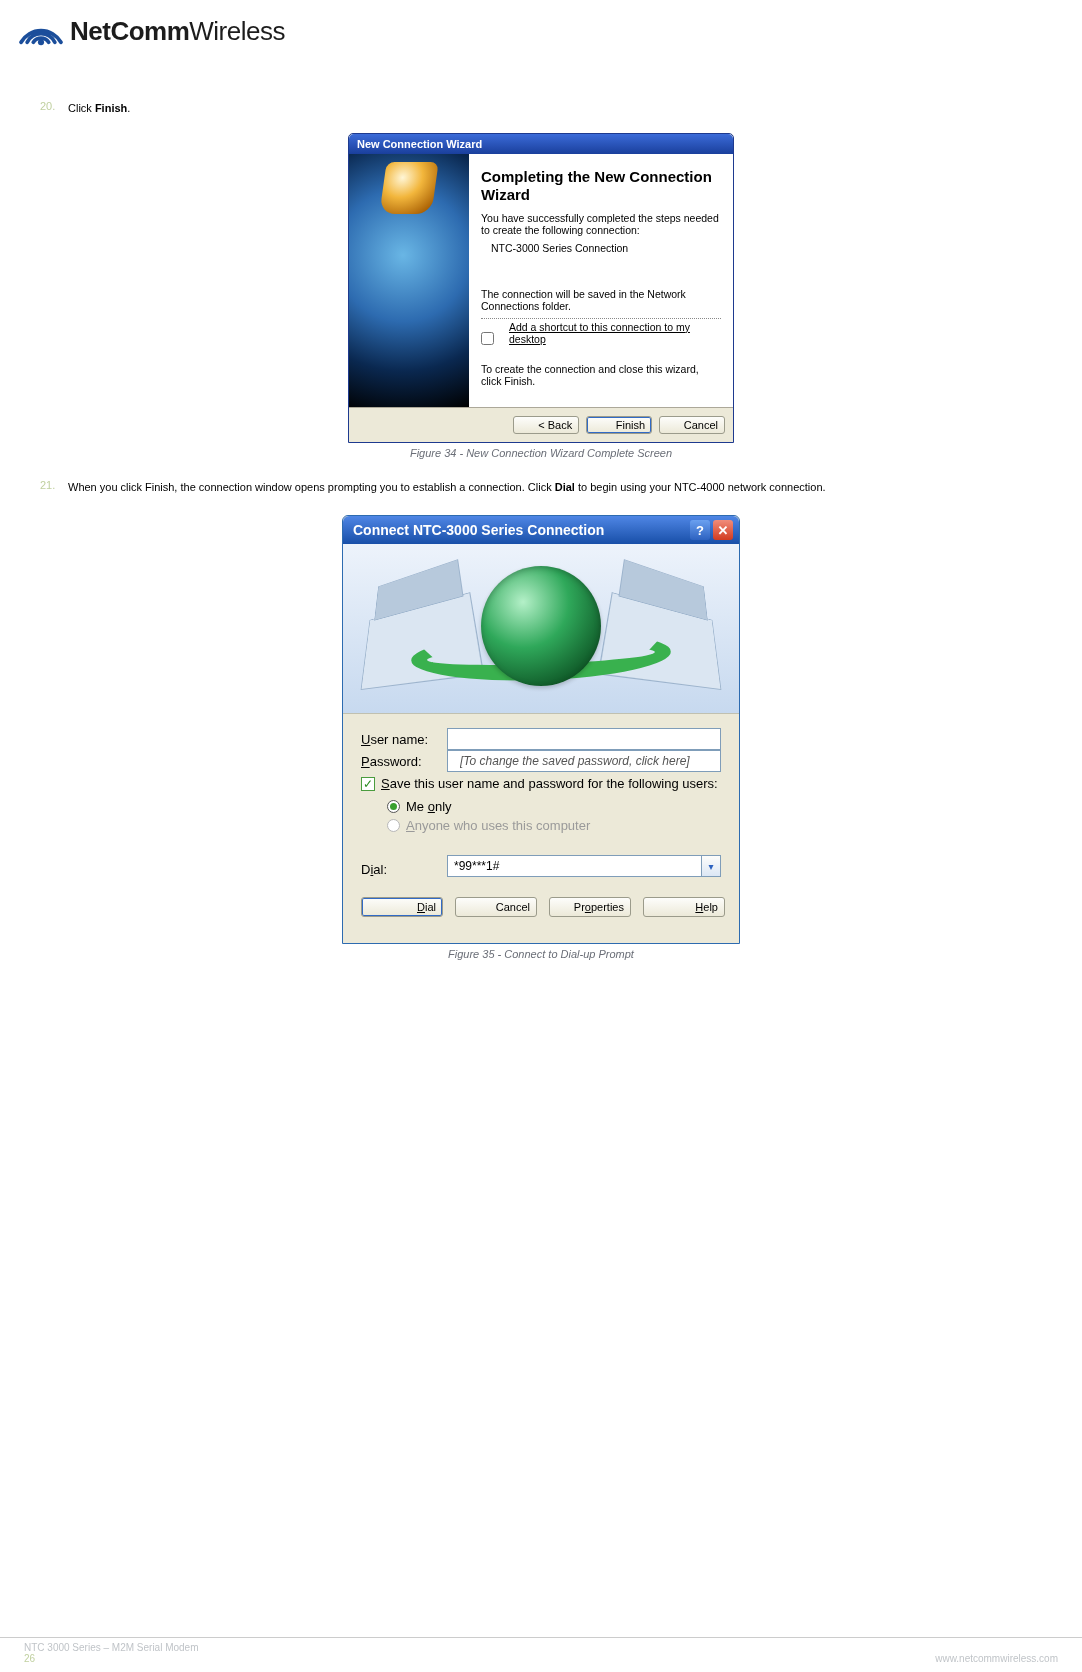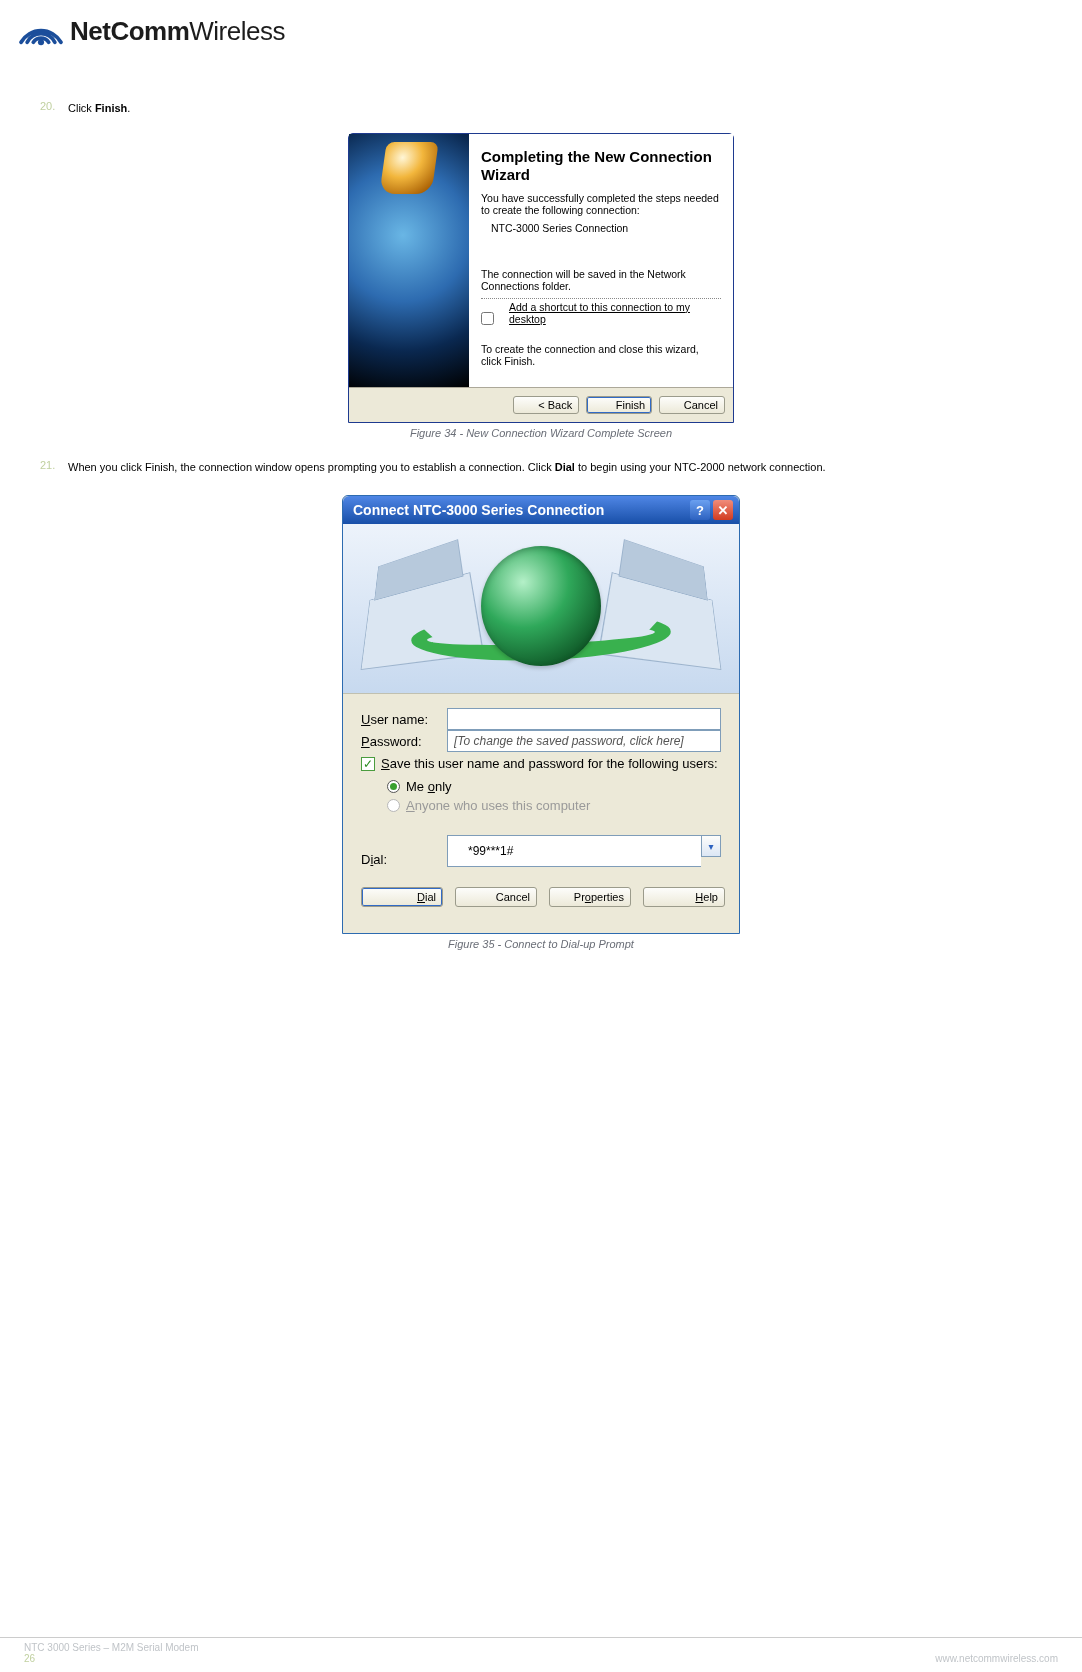--- a/index.html
+++ b/index.html
@@ -114,36 +114,36 @@
   .laptop::before {
     content:""; position:absolute; top:-52px; left:6px; right:6px; height:52px;
     background:#b7c9dc; border:1px solid #9cb3cc;
   }
 
   .connect-body { padding: 14px 18px; }
   .form-row { display:flex; align-items:center; margin-bottom:0; font-size:13px;}
   .form-row label { width:86px; }
   .form-row u { text-decoration: underline; }
   .txt-input {
-    flex:1; height:22px; border:1px solid #7f9db9; background:#fff; padding:0 6px; font-size:12px;
+    flex:1; height:22px; border:1px solid #7f9db9; background:#fff; padding:0 12px; font-size:12px;
   }
   .txt-input.italic { color:#555; font-style:italic; }
 
   .chk-row { display:flex; gap:6px; align-items:center; margin:4px 0 8px 0; font-size:13px;}
   .chk { width:14px; height:14px; border:1px solid #4a9c3e; display:inline-flex; align-items:center; justify-content:center; color:#2c8c20; font-size:12px; background:#fff;}
   .radio { width:13px; height:13px; border:1px solid #555; border-radius:50%; display:inline-flex; align-items:center; justify-content:center; background:#fff;}
   .radio.sel::after { content:""; width:7px; height:7px; border-radius:50%; background:#3aa030; }
   .radio-row { display:flex; gap:6px; align-items:center; margin:4px 0 4px 26px; font-size:13px;}
   .radio-row.disabled { color:#9a9a9a; }
   .radio-row.disabled .radio { border-color:#b8b8b8; }
 
   .dial-row { display:flex; align-items:flex-end; margin:22px 0 18px 0; font-size:13px;}
   .dial-row label { width:86px; }
   .combo { flex:1; display:flex; }
-  .combo input { flex:1; height:32px; border:1px solid #7f9db9; background:#fff; padding:0 20px; font-size:12px; border-right:none;}
+  .combo input { flex:1; height:22px; border:1px solid #7f9db9; background:#fff; padding:0 6px; font-size:12px; border-right:none;}
   .combo .arrow { width:20px; height:22px; border:1px solid #7f9db9; background:linear-gradient(#fdfdfb,#dce7f5); display:flex;align-items:center;justify-content:center; color:#2d62c0; font-size:10px;}
 
   .connect-buttons { display:flex; gap:8px; justify-content:center; padding:2px 0 12px 0;}
   .connect-buttons .win-btn { min-width:82px; padding:3px 6px;}
 
   
   .page-footer {
     position:absolute; left:0; right:0; bottom:8px; padding:0 24px;
     border-top:1px solid #ccc; color:#c0c4c8; font-size:10px;
     display:flex; justify-content:space-between; padding-top:4px;
@@ -176,20 +176,21 @@
 
   <div class="step">
     <span class="num">20.</span>
     <span class="txt">
       <span>Click </span><b>Finish</b><span>.</span>
     </span>
   </div>
 
   <div class="wizard-figure">
     <div class="wizard-window">
+      <div class="wizard-title">New Connection Wizard</div>
       <div class="wizard-body">
         <div class="wizard-sidebar"></div>
         <div class="wizard-main">
           <div class="wizard-htitle">Completing the New Connection Wizard</div>
           <div class="wizard-p">You have successfully completed the steps needed to create the following connection:</div>
           <div class="wizard-conn">NTC-3000 Series Connection</div>
           <div class="wizard-p">The connection will be saved in the Network Connections folder.</div>
           <div class="wizard-chk">
             <input type="checkbox" style="">
             <span style="text-decoration:underline;">Add a shortcut to this connection to my desktop</span>
@@ -202,21 +203,21 @@
         <span class="win-btn default">Finish</span>
         <span class="win-btn">Cancel</span>
       </div>
     </div>
     <div class="caption">Figure 34 - New Connection Wizard Complete Screen</div>
   </div>
 
   <div class="step">
     <span class="num">21.</span>
     <span class="txt">
-      <span>When you click Finish, the connection window opens prompting you to establish a connection. Click </span><b>Dial</b><span> to begin using your NTC-2000 network connection.</span>
+      <span>When you click Finish, the connection window opens prompting you to establish a connection. Click </span><b>Dial</b><span> to begin using your NTC-4000 network connection.</span>
     </span>
   </div>
 
   <div class="connect-figure">
     <div class="connect-window">
       <div class="connect-title">
         <span>Connect NTC-3000 Series Connection</span>
         <span class="title-btns">
           <span class="title-btn help">?</span>
           <span class="title-btn close">✕</span>

